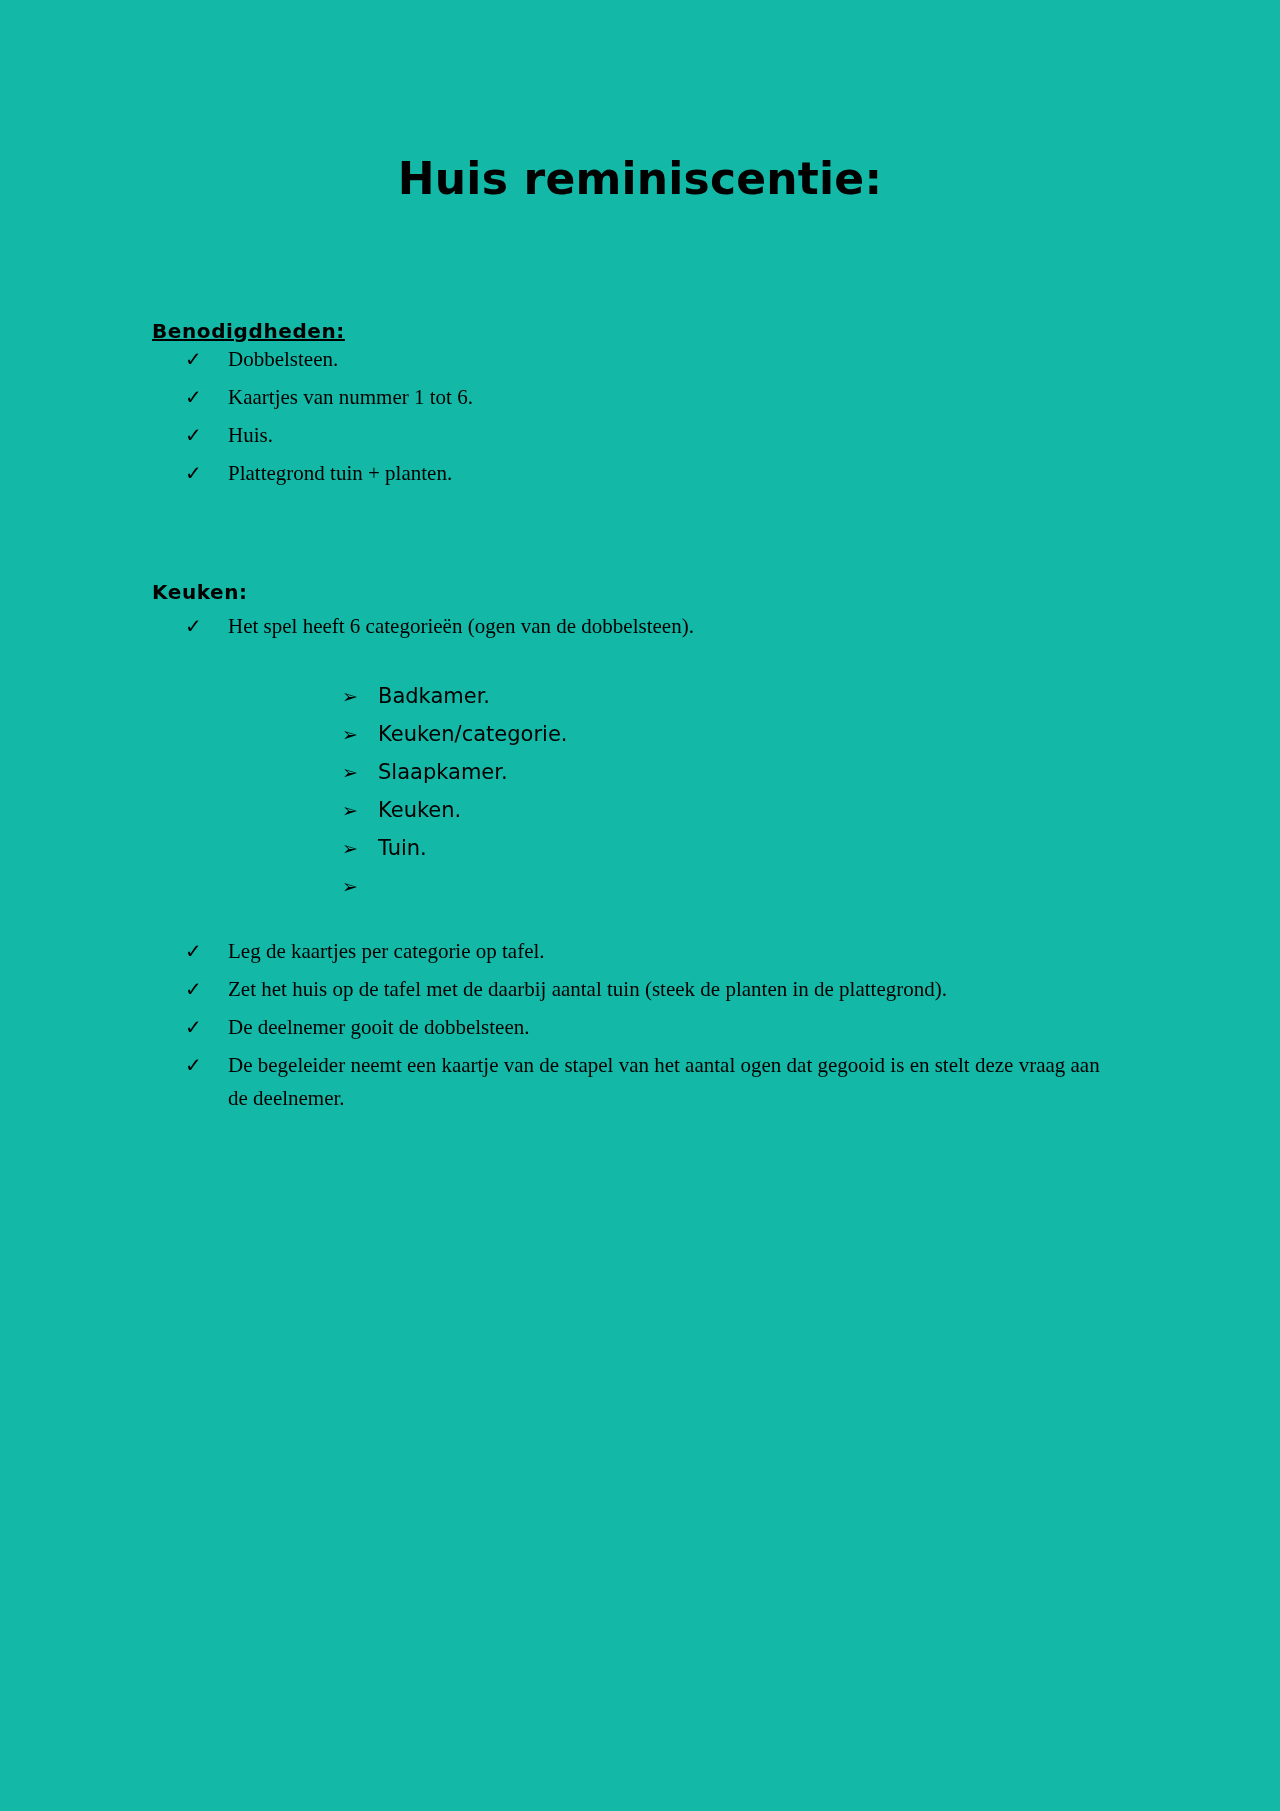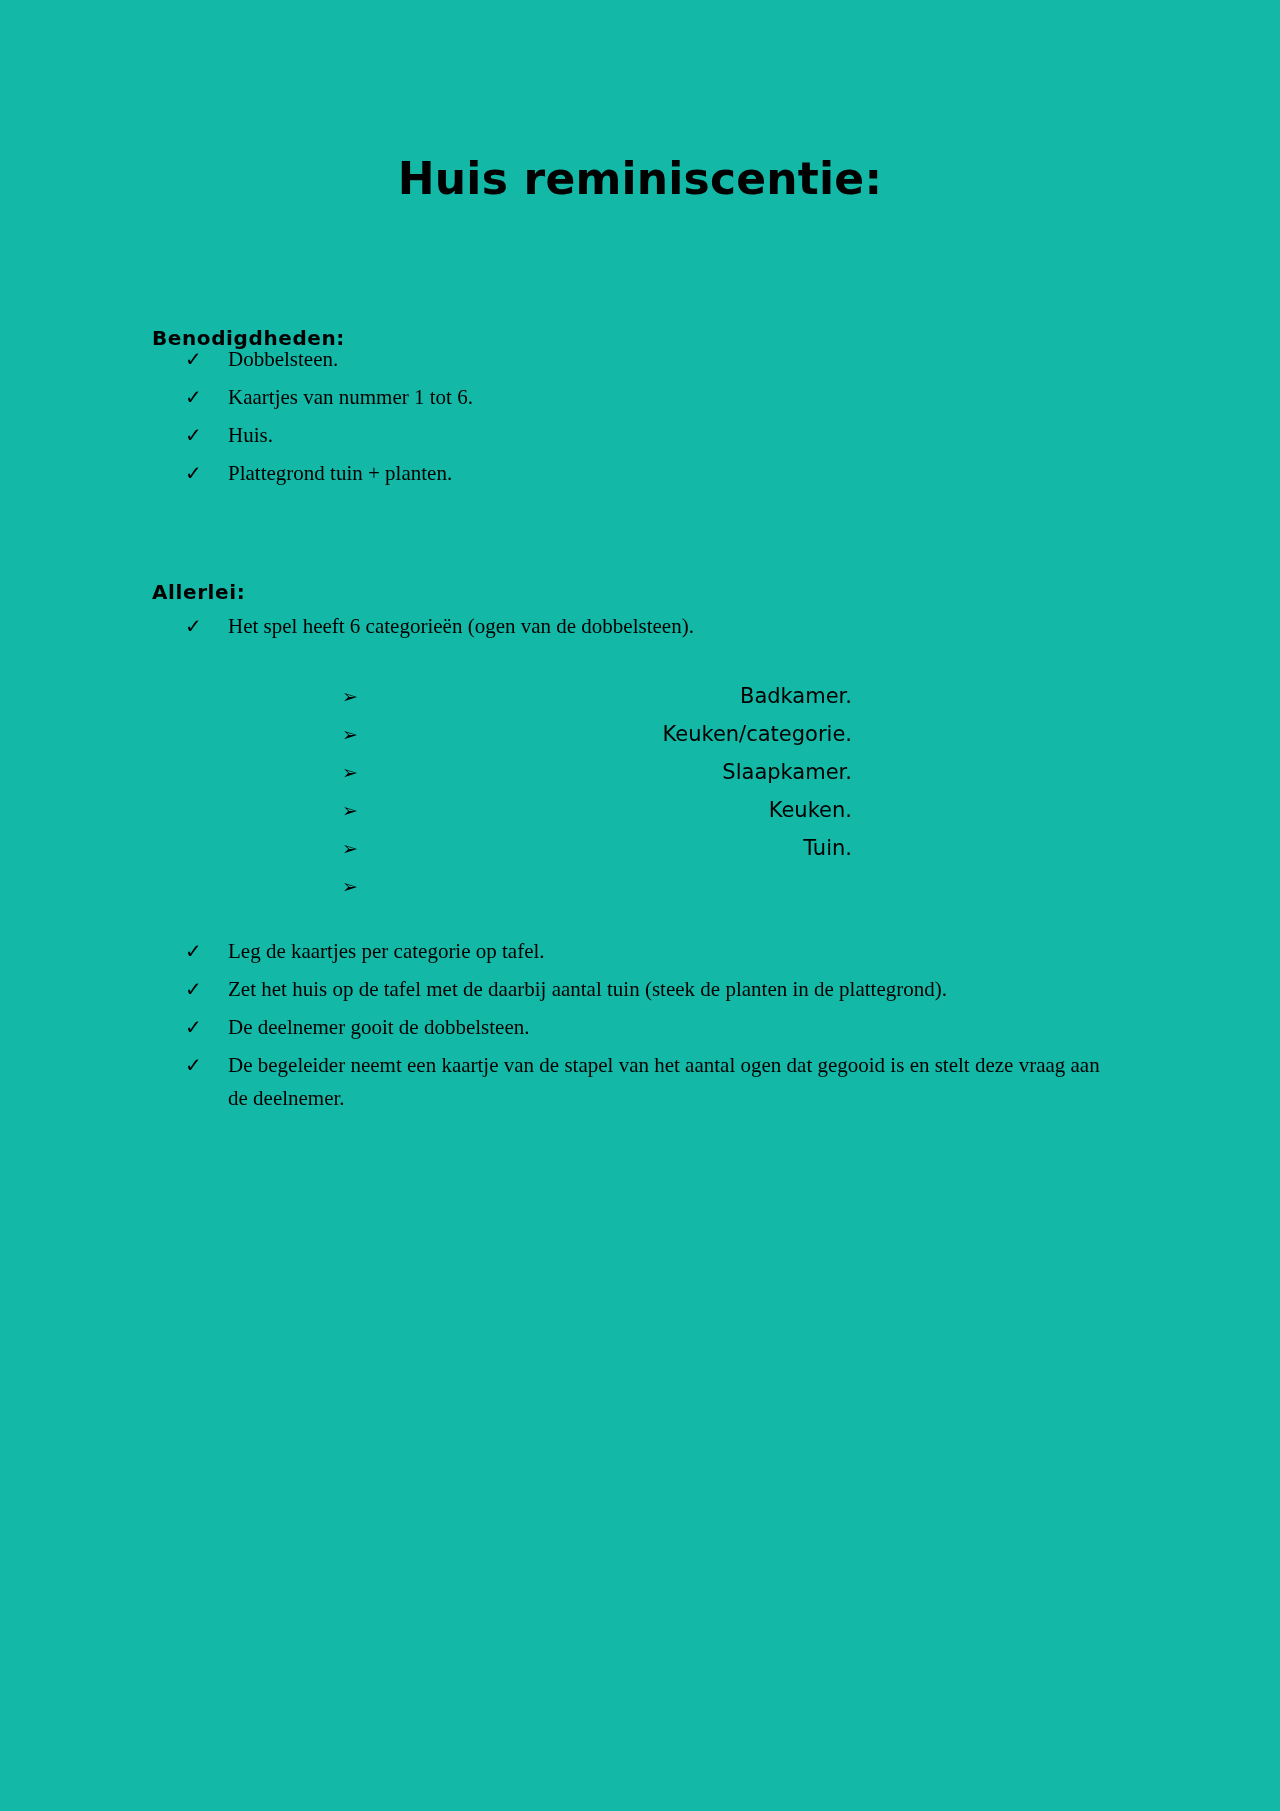--- a/index.html
+++ b/index.html
@@ -33,21 +33,21 @@
 
   
   .section-heading {
     position: absolute;
     left: 152px;
     font-size: 20px;
     font-weight: bold;
     letter-spacing: 0.6px;
     line-height: 1.2;
   }
-  #heading-benodigdheden { top: 309px; }
+  #heading-benodigdheden { top: 302px; text-decoration: underline; }
   #heading-werking { top: 563px; }
 
   
   .check-list {
     position: absolute;
     list-style: none;
     margin: 0;
     padding: 0;
     font-size: 21px;
     line-height: 33px;
@@ -92,21 +92,21 @@
   }
   .arrow-list > li + li { margin-top: 5px; }
 
   .arrow-list > li .bullet-arrow {
     position: absolute;
     left: 190px;
     top: 0;
     font-size: 19px;
     line-height: 33px;
   }
-  .arrow-list > li .item-text { display: block; text-align: right; }
+  .arrow-list > li .item-text { display: block; }
 </style>
 </head>
 <body>
 
 <div class="page">
 
   <h1 class="doc-title">Huis reminiscentie:</h1>
 
   <h2 class="section-heading" id="heading-benodigdheden">Benodigdheden:</h2>
 
@@ -122,21 +122,21 @@
     <li>
       <span class="bullet-check">✓</span>
       <span class="item-text">Huis.</span>
     </li>
     <li>
       <span class="bullet-check">✓</span>
       <span class="item-text">Plattegrond tuin + planten.</span>
     </li>
   </ul>
 
-  <h2 class="section-heading" id="heading-werking">Allerlei:</h2>
+  <h2 class="section-heading" id="heading-werking">Keuken:</h2>
 
   <ul class="check-list" id="list-werking-intro">
     <li>
       <span class="bullet-check">✓</span>
       <span class="item-text">Het spel heeft 6 categorieën (ogen van de dobbelsteen).</span>
     </li>
   </ul>
 
   <ul class="arrow-list" id="list-categories">
     <li>

